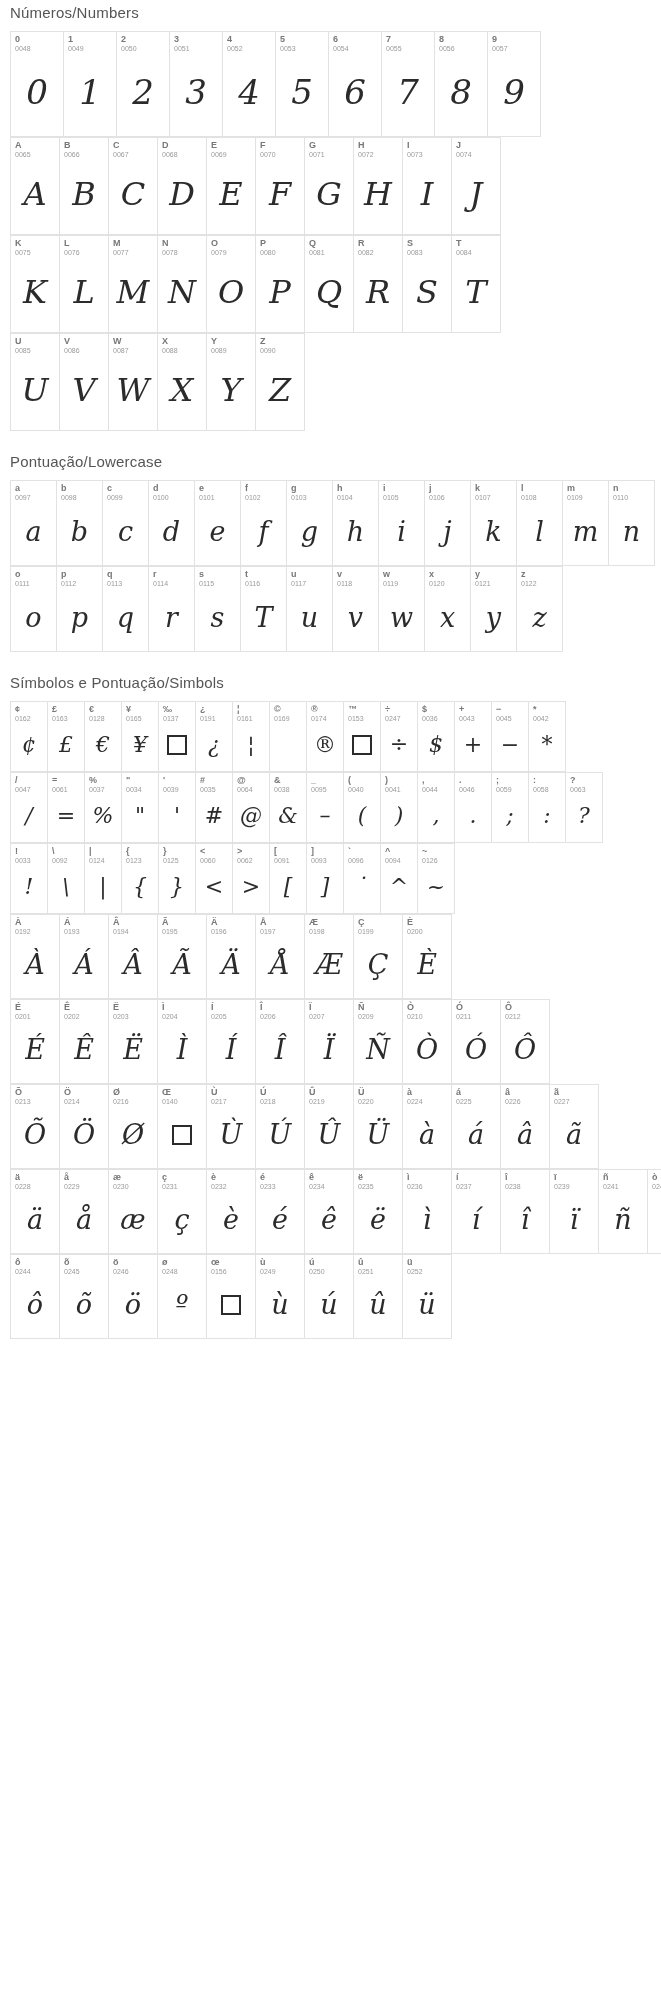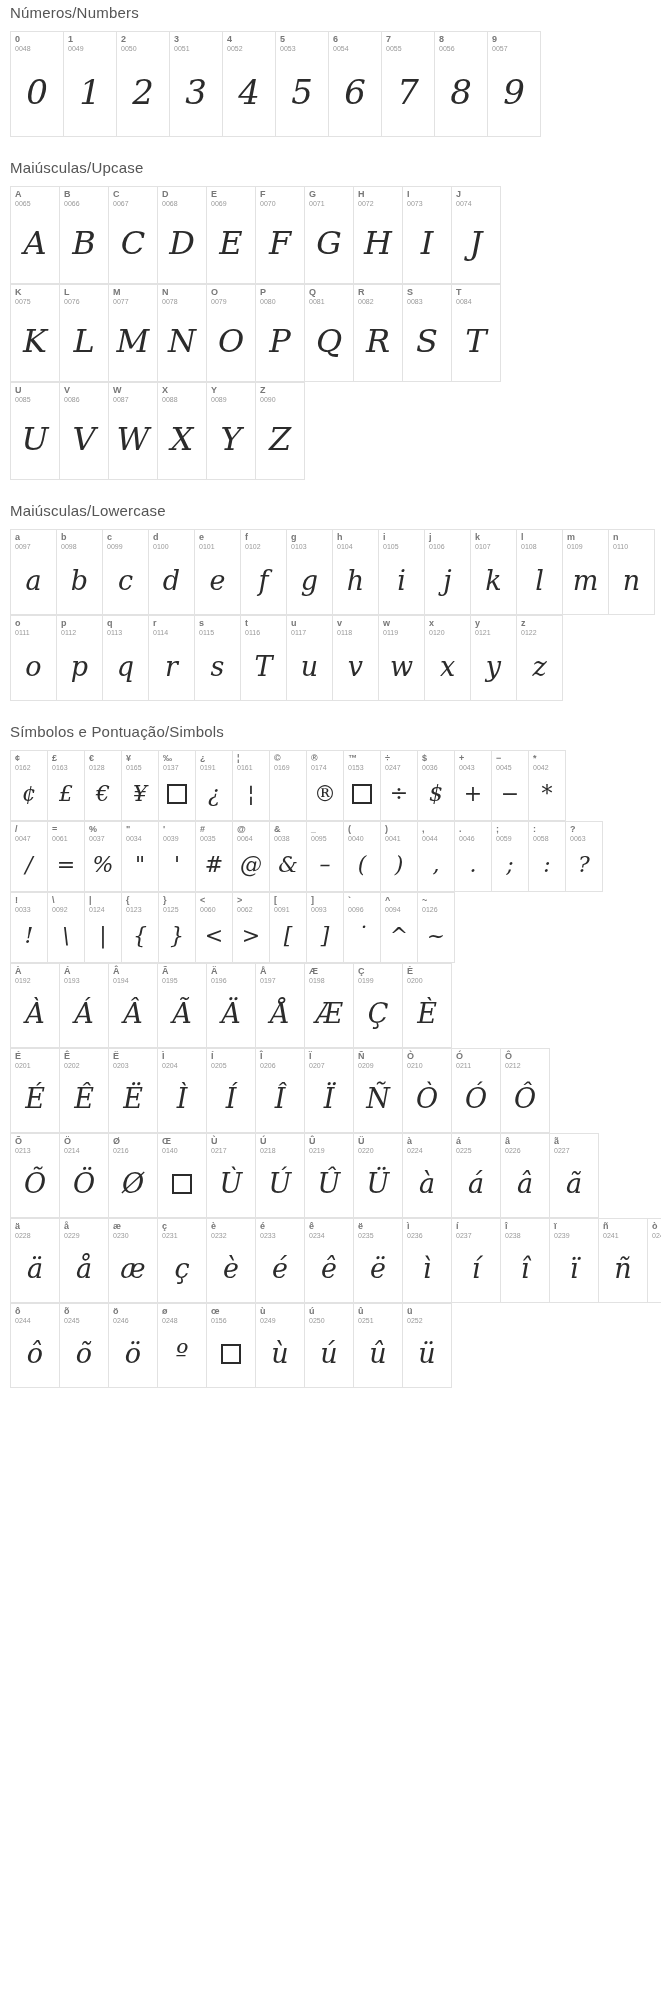--- a/index.html
+++ b/index.html
@@ -190,21 +190,20 @@
               <div class="cell-head">
                 <span class="ch-char">9</span>
                 <span class="ch-code">0057</span>
               </div>
               <div class="glyph">9</div>
             </div>
           </div>
         </div>
       </div>
       <div class="section">
-        <div class="section-title">Maiúsculas/Upcase</div>
         <div class="grid-wrap grid-upcase">
           <div class="row">
             <div class="cell">
               <div class="cell-head">
                 <span class="ch-char">A</span>
                 <span class="ch-code">0065</span>
               </div>
               <div class="glyph">A</div>
             </div>
             <div class="cell">
@@ -383,21 +382,21 @@
               <div class="cell-head">
                 <span class="ch-char">Z</span>
                 <span class="ch-code">0090</span>
               </div>
               <div class="glyph">Z</div>
             </div>
           </div>
         </div>
       </div>
       <div class="section">
-        <div class="section-title">Maiúsculas/Lowercase</div>
+        <div class="section-title">Pontuação/Lowercase</div>
         <div class="grid-wrap grid-lower">
           <div class="row">
             <div class="cell">
               <div class="cell-head">
                 <span class="ch-char">a</span>
                 <span class="ch-code">0097</span>
               </div>
               <div class="glyph">a</div>
             </div>
             <div class="cell">

